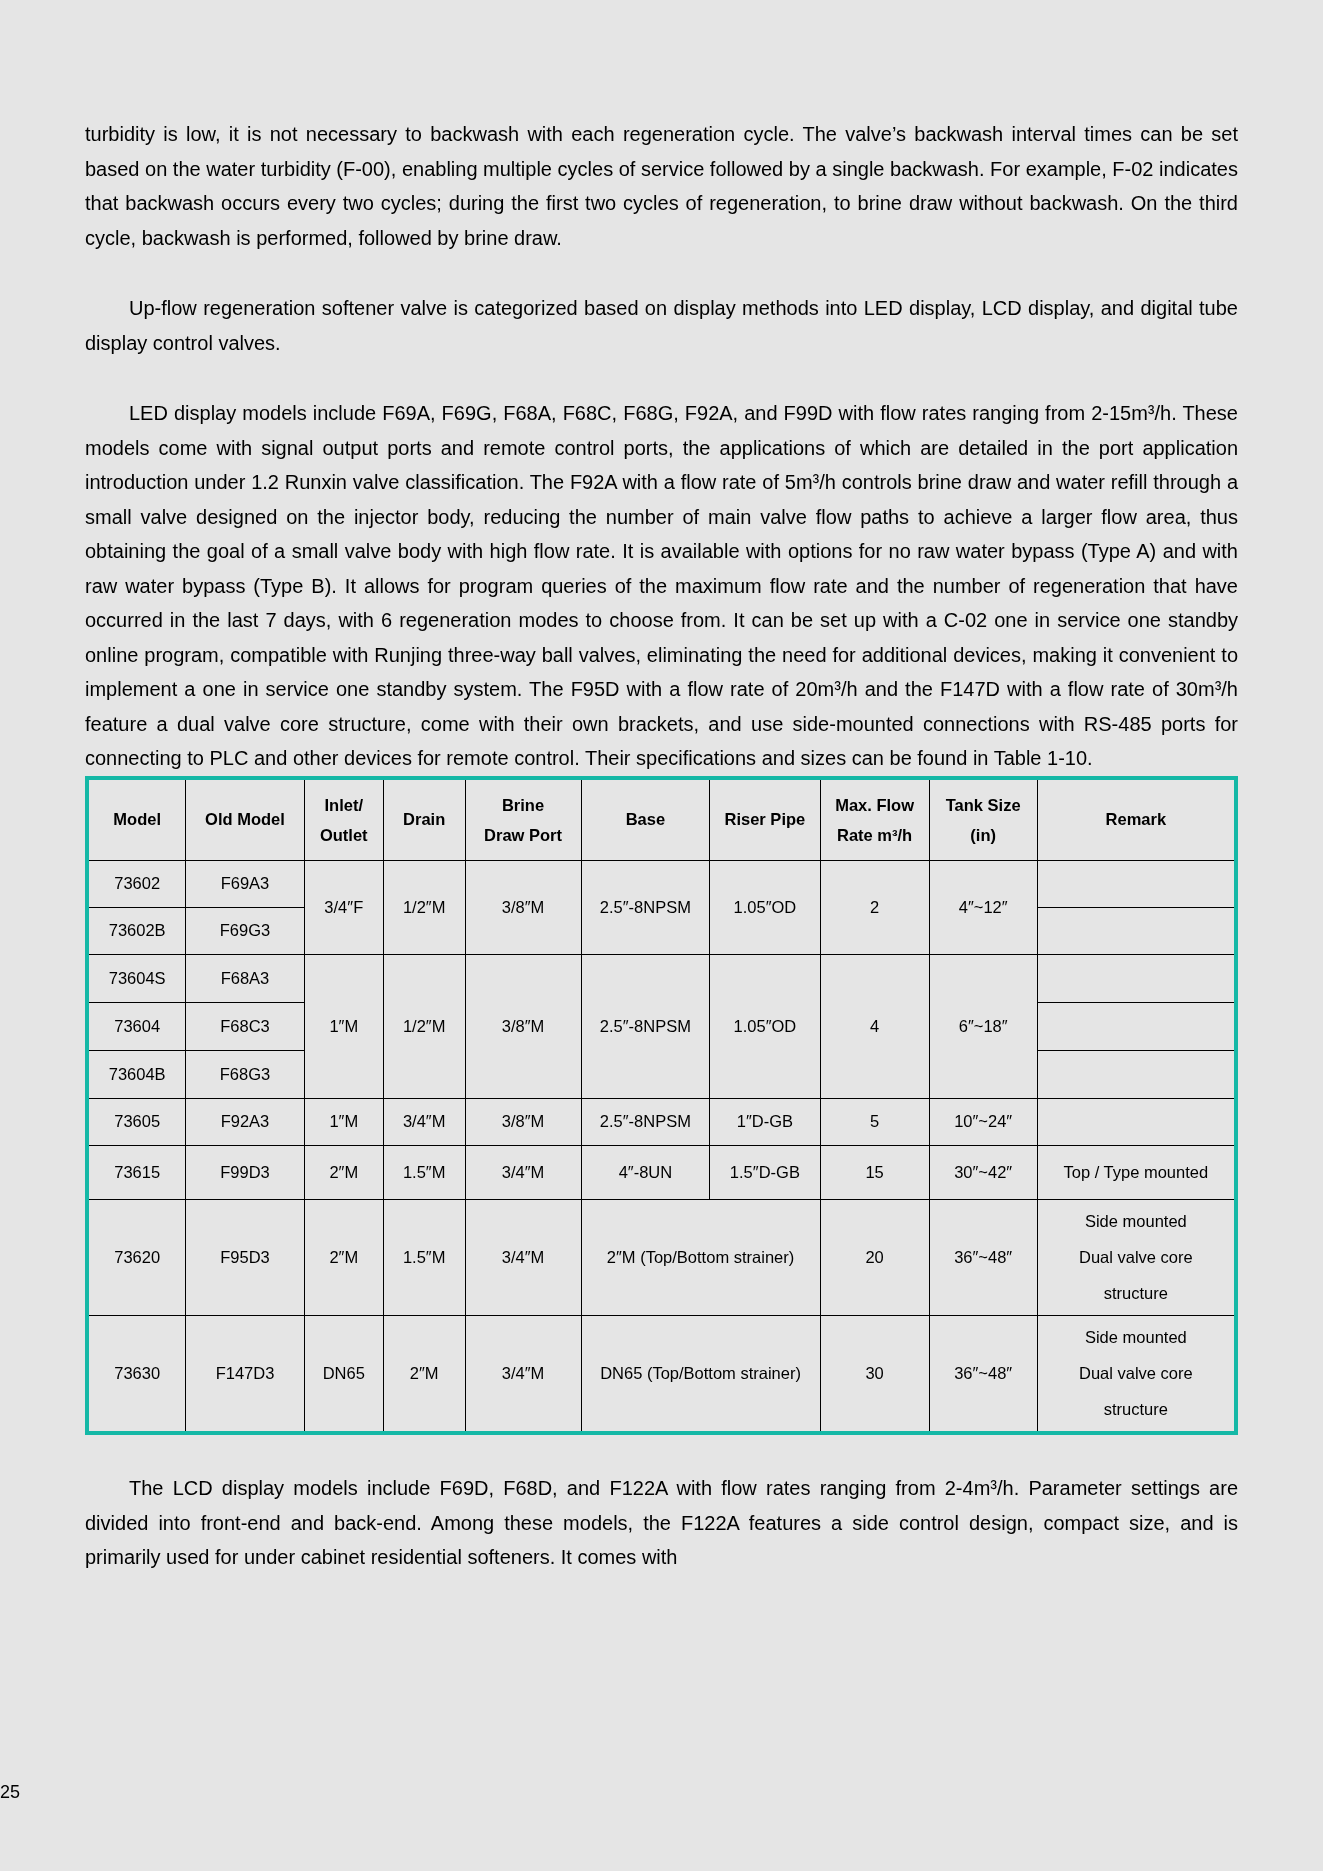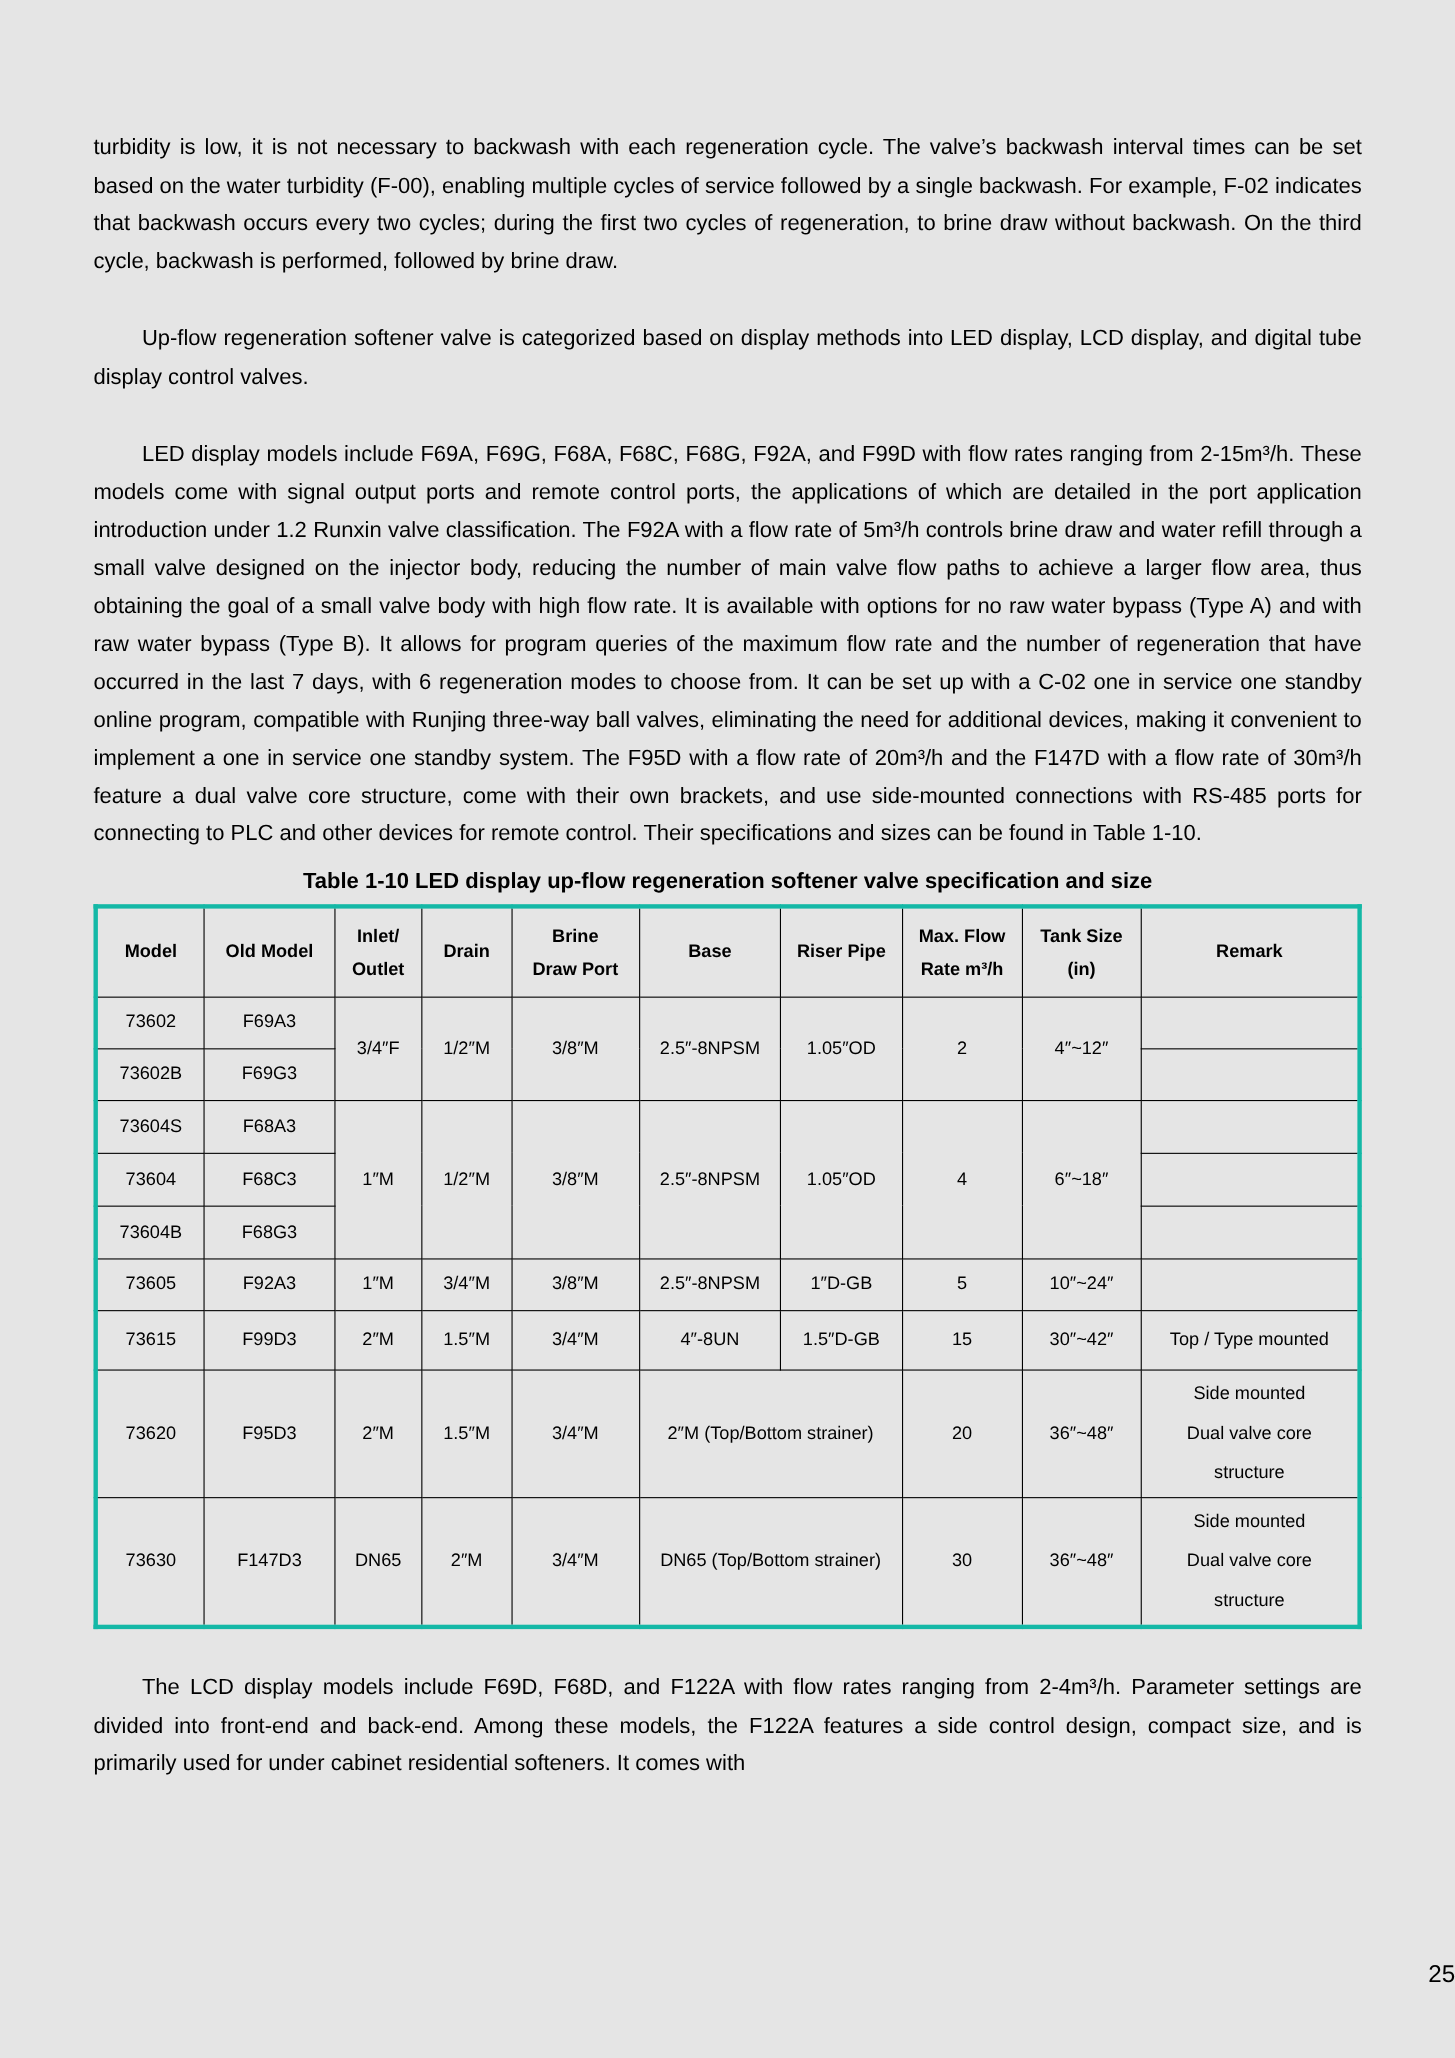--- a/index.html
+++ b/index.html
@@ -77,35 +77,34 @@
     line-height: 36px;
   }
   .closing {
     margin-top: 30px;
   }
   .page-number {
     position: absolute;
     left: 0;
     right: 0;
     top: 1782px;
-    text-align: right;
-    font-size: 22px;
+    text-align: left;
+    font-size: 18px;
   }
 </style>
 </head>
 <body>
 
 <div class="page">
   <div class="content">
 
     <p class="body-para">turbidity is low, it is not necessary to backwash with each regeneration cycle. The valve’s backwash interval times can be set based on the water turbidity (F-00), enabling multiple cycles of service followed by a single backwash. For example, F-02 indicates that backwash occurs every two cycles; during the first two cycles of regeneration, to brine draw without backwash. On the third cycle, backwash is performed, followed by brine draw.</p>
     <p class="body-para indent">Up-flow regeneration softener valve is categorized based on display methods into LED display, LCD display, and digital tube display control valves.</p>
     <p class="body-para indent">LED display models include F69A, F69G, F68A, F68C, F68G, F92A, and F99D with flow rates ranging from 2-15m³/h. These models come with signal output ports and remote control ports, the applications of which are detailed in the port application introduction under 1.2 Runxin valve classification. The F92A with a flow rate of 5m³/h controls brine draw and water refill through a small valve designed on the injector body, reducing the number of main valve flow paths to achieve a larger flow area, thus obtaining the goal of a small valve body with high flow rate. It is available with options for no raw water bypass (Type A) and with raw water bypass (Type B). It allows for program queries of the maximum flow rate and the number of regeneration that have occurred in the last 7 days, with 6 regeneration modes to choose from. It can be set up with a C-02 one in service one standby online program, compatible with Runjing three-way ball valves, eliminating the need for additional devices, making it convenient to implement a one in service one standby system. The F95D with a flow rate of 20m³/h and the F147D with a flow rate of 30m³/h feature a dual valve core structure, come with their own brackets, and use side-mounted connections with RS-485 ports for connecting to PLC and other devices for remote control. Their specifications and sizes can be found in Table 1-10.</p>
 
-    <div class="table-title">Table 1-10 LED display up-flow regeneration softener valve specification and size</div>
 
     <table class="doc-table">
       <colgroup>
         <col style="width:8.6%">
         <col style="width:10.3%">
         <col style="width:6.9%">
         <col style="width:7.1%">
         <col style="width:10.1%">
         <col style="width:11.2%">
         <col style="width:9.6%">

